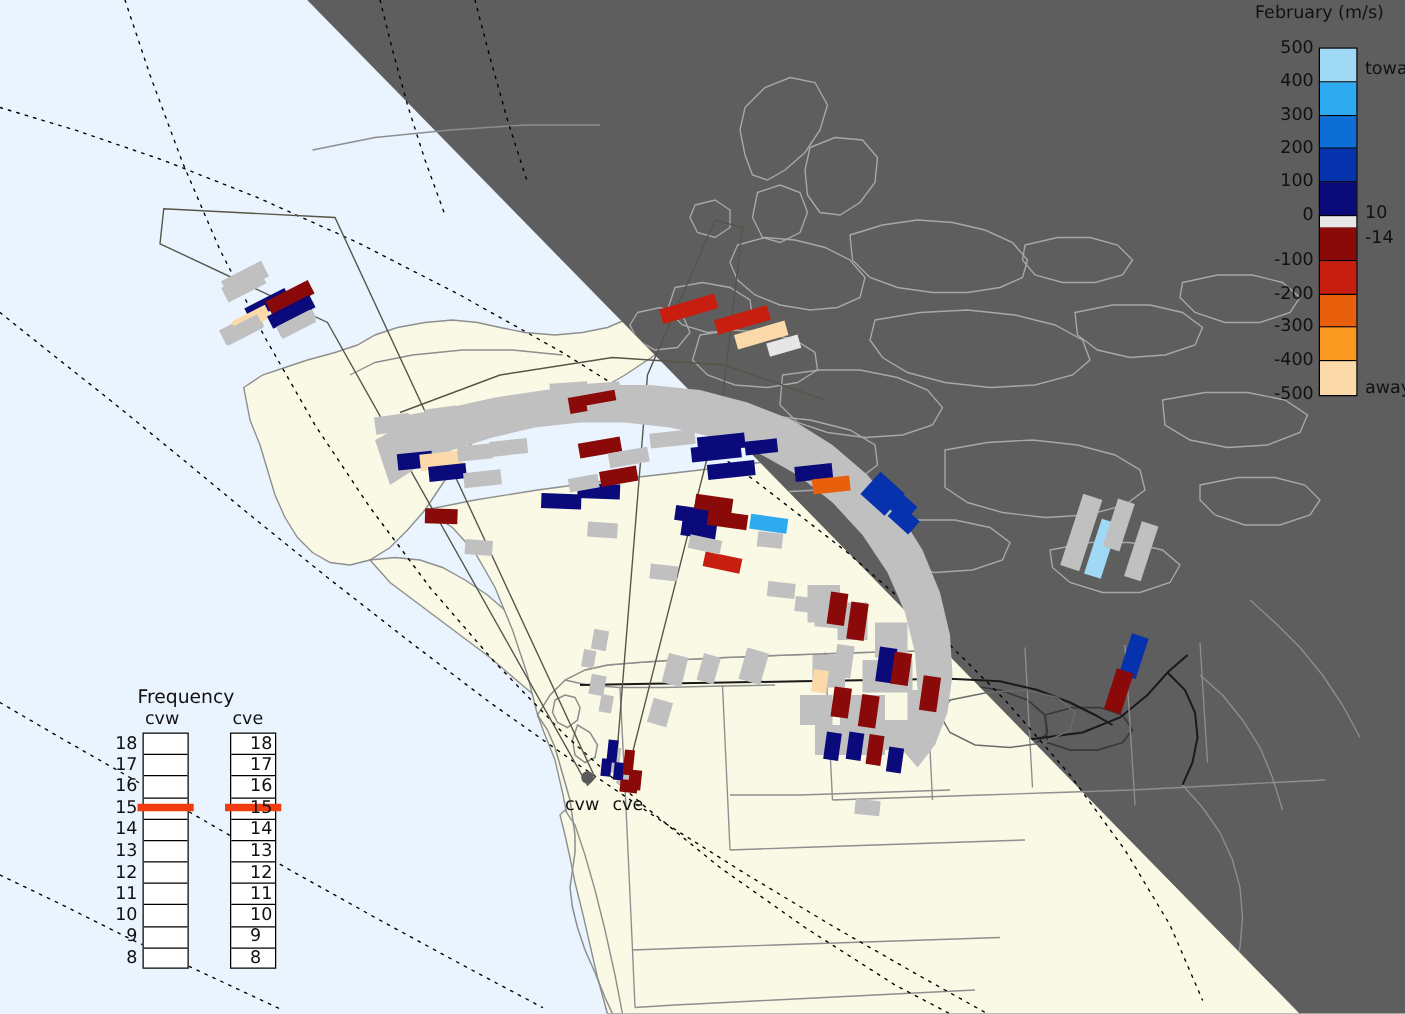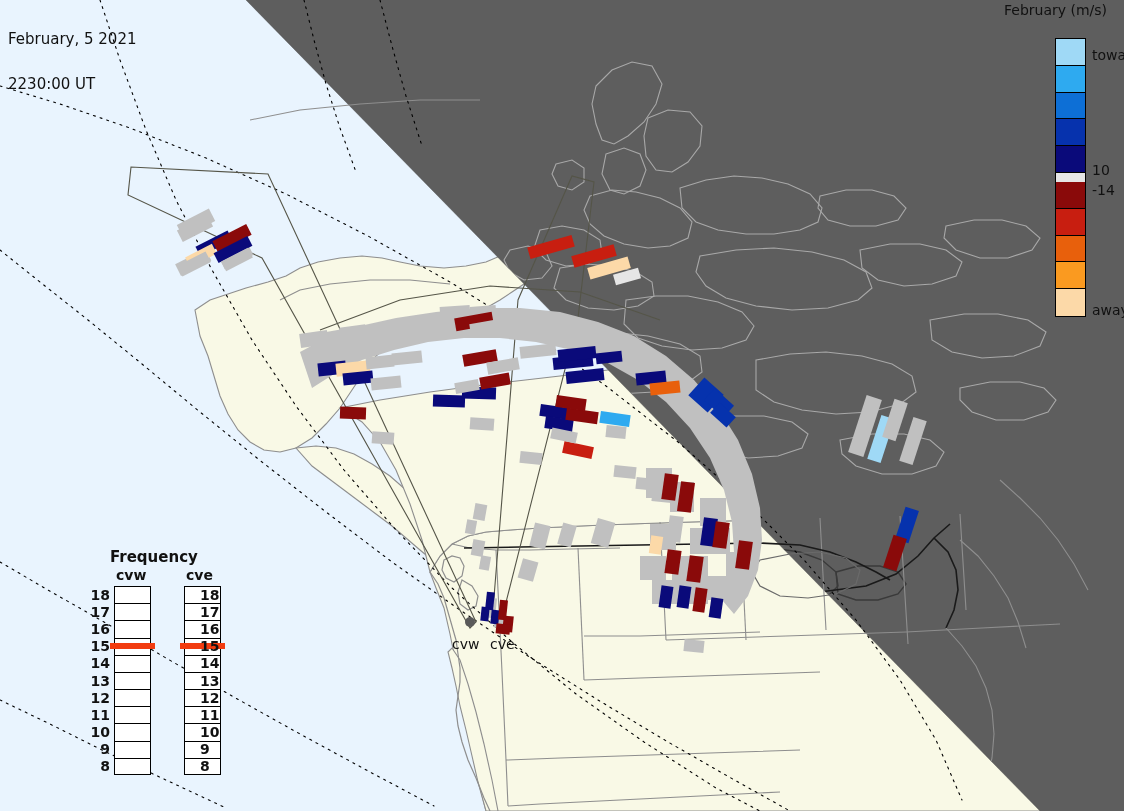--- a/index.html
+++ b/index.html
@@ -15,21 +15,21 @@
   #cbar{position:absolute;left:1055px;top:38px;width:31px;height:279px;border:1px solid #000;box-sizing:border-box;}
   #cbar .band{width:100%;box-sizing:border-box;border-bottom:1px solid #000;}
   #cbar .band:last-child{border-bottom:none;}
   #cbar .thin{border-bottom:none;}
   .cbtitle{position:absolute;left:1004px;top:2px;font-size:14px;color:#111;white-space:nowrap;}
   .cbticks{position:absolute;left:995px;top:30px;width:56px;height:296px;}
   .cbticks span{position:absolute;right:0;font-size:14px;color:#111;line-height:14px;text-align:right;white-space:nowrap;}
   .cbside{position:absolute;font-size:14px;color:#111;line-height:14px;white-space:nowrap;}
 
   
-  #freqbox{position:absolute;left:88px;top:548px;width:150px;height:238px;font-weight:bold;}
+  #freqbox{position:absolute;left:88px;top:548px;width:150px;height:238px;}
   .freqtitle{position:absolute;left:22px;top:0px;font-size:15px;color:#111;white-space:nowrap;}
   .freqcolhdr{position:absolute;top:19px;font-size:14px;color:#111;white-space:nowrap;}
   .fcol{position:absolute;top:38px;width:37px;height:189px;border:1px solid #000;box-sizing:border-box;background:#fff;}
   .fcol .cell{width:100%;height:17.18px;border-bottom:1px solid #000;box-sizing:border-box;}
   .fcol .cell:last-child{border-bottom:none;}
   .fmark{position:absolute;height:6px;background:#f23c10;}
   .flab{position:absolute;font-size:14px;color:#111;line-height:14px;white-space:nowrap;}
 
   .stlabel{position:absolute;font-size:14px;color:#111;white-space:nowrap;}
 </style>
@@ -320,38 +320,47 @@
         <rect x="481" y="607" width="8" height="14" fill="#0a0a7a" transform="rotate(6 485 614)"></rect>
         <rect x="491" y="610" width="8" height="14" fill="#0a0a7a" transform="rotate(6 495 617)"></rect>
         <rect x="499" y="600" width="8" height="20" fill="#8a0a0a" transform="rotate(6 503 610)"></rect>
         <rect x="503" y="616" width="10" height="16" fill="#8a0a0a" transform="rotate(6 508 624)"></rect>
         <rect x="496" y="624" width="14" height="10" fill="#8a0a0a" transform="rotate(6 503 629)"></rect>
       </g>
 
     <circle cx="470" cy="622" r="5" fill="#5a5a5a"></circle>
   </svg>
 
-  <div class="tstamp">
-    <div>February, 5 2021</div>
-    <div>2230:00 UT</div>
-  </div>
 
   <div class="cbtitle">February (m/s)</div>
   <div id="cbar">
       <div class="band" style="height: 26.8px; background: rgb(159, 217, 246);"></div>
       <div class="band" style="height: 26.8px; background: rgb(46, 170, 240);"></div>
       <div class="band" style="height: 26.8px; background: rgb(13, 111, 214);"></div>
       <div class="band" style="height: 26.8px; background: rgb(6, 50, 173);"></div>
       <div class="band" style="height: 26.8px; background: rgb(10, 10, 122);"></div>
       <div class="band thin" style="height: 9px; background: rgb(230, 230, 230);"></div>
       <div class="band" style="height: 26.8px; background: rgb(138, 10, 10);"></div>
       <div class="band" style="height: 26.8px; background: rgb(200, 30, 16);"></div>
       <div class="band" style="height: 26.8px; background: rgb(232, 96, 12);"></div>
       <div class="band" style="height: 26.8px; background: rgb(250, 154, 32);"></div>
       <div class="band" style="height: 26.8px; background: rgb(252, 217, 168);"></div>
+    </div>
+  <div class="cbticks" id="cbticks">
+      <span style="top: 1px;">500</span>
+      <span style="top: 27.8px;">400</span>
+      <span style="top: 54.6px;">300</span>
+      <span style="top: 81.4px;">200</span>
+      <span style="top: 108.2px;">100</span>
+      <span style="top: 135px;">0</span>
+      <span style="top: 170.8px;">-100</span>
+      <span style="top: 197.6px;">-200</span>
+      <span style="top: 224.4px;">-300</span>
+      <span style="top: 251.2px;">-400</span>
+      <span style="top: 278px;">-500</span>
     </div>
   <div class="cbside" style="left:1092px;top:48px;">toward</div>
   <div class="cbside" style="left:1092px;top:303px;">away</div>
   <div class="cbside" style="left:1092px;top:163px;">10</div>
   <div class="cbside" style="left:1092px;top:183px;">-14</div>
 
   <div id="freqbox">
     <div class="freqtitle">Frequency</div>
 
     <div class="freqcolhdr" style="left:28px;">cvw</div>

